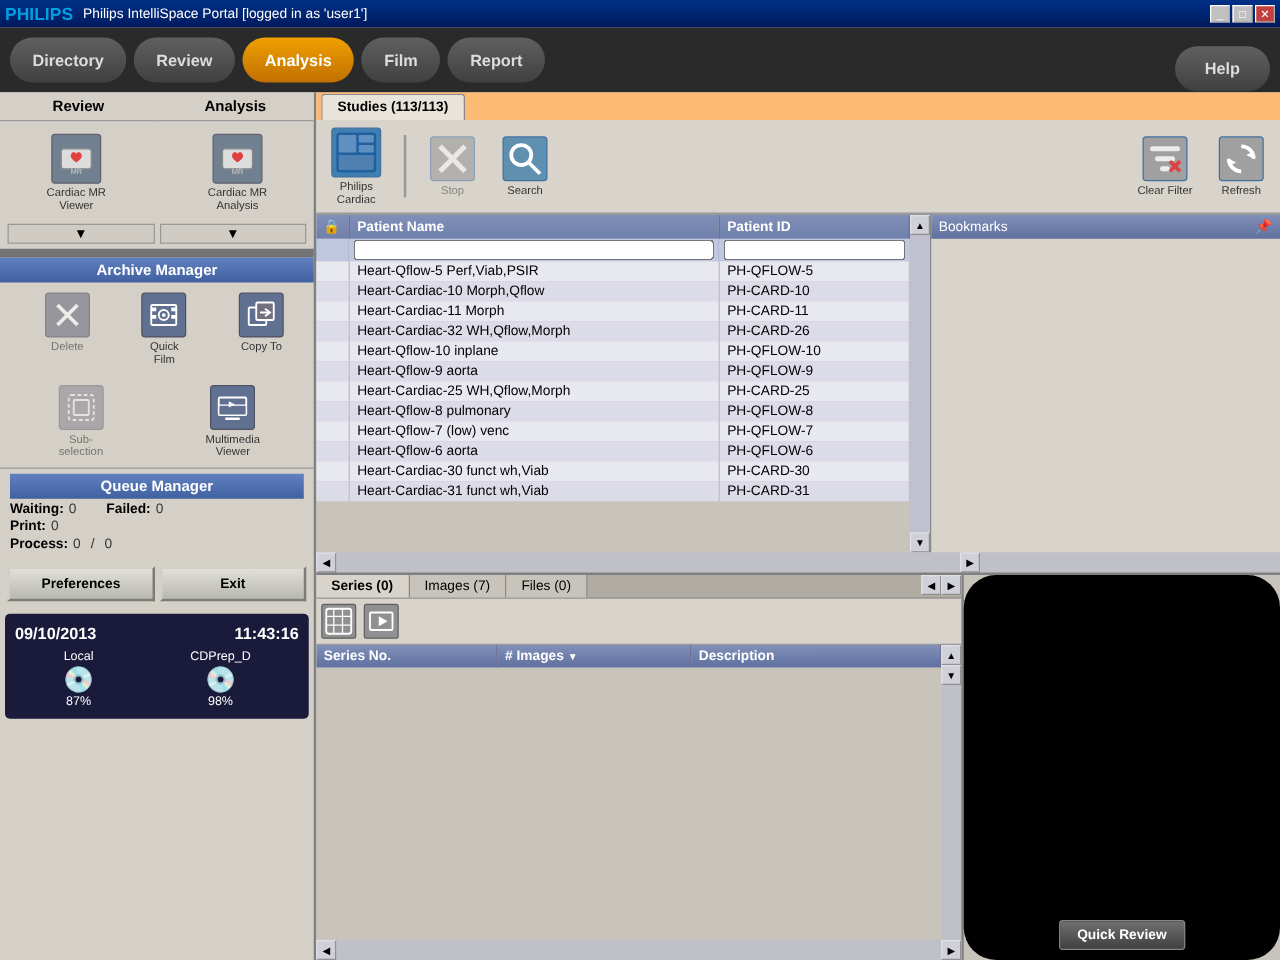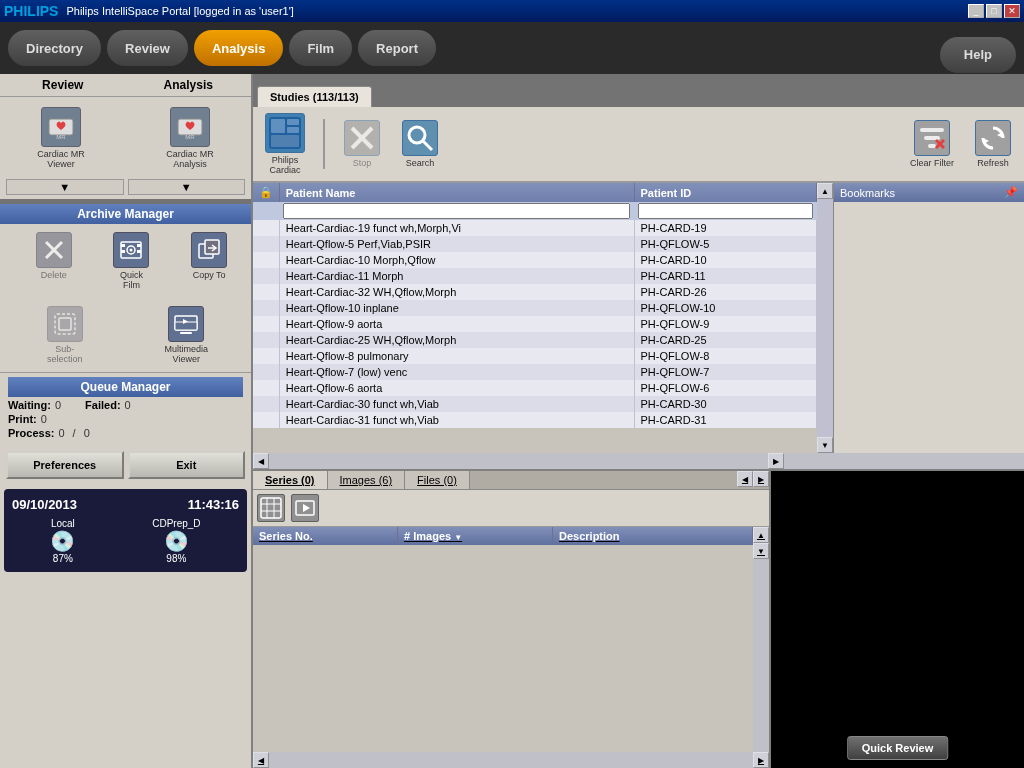--- a/index.html
+++ b/index.html
@@ -31,21 +31,21 @@
     
     .rev-anal { display: flex; }
     .rev-btn { flex: 1; text-align: center; font-weight: bold; font-size: 12px; background: #d4d0c8; padding: 4px 0; border-bottom: 1px solid #999; cursor: pointer; }
 
     
     .icon-grid { display: grid; grid-template-columns: 1fr 1fr; padding: 6px; gap: 19px; }
     .icon-item { display: flex; flex-direction: column; align-items: center; cursor: pointer; padding: 4px 2px; }
     .icon-box { width: 40px; height: 40px; background: #a0a0b0; border: 1px solid #606070; display: flex; align-items: center; justify-content: center; font-size: 18px; color: white; border-radius: 3px; }
     .icon-label { font-size: 9px; text-align: center; color: #333; margin-top: 2px; }
 
-    .archive-section { border-top: 5px solid #737373; }
+    .archive-section { border-top: 7px solid #737373; }
     .archive-icons { display: grid; grid-template-columns: 1fr 1fr 1fr; padding: 4px; gap: 2px; margin-left: 12px; }
     .arch-icon { display: flex; flex-direction: column; align-items: center; cursor: pointer; padding: 4px 2px; opacity: 0.6; }
     .arch-icon.active { opacity: 1.0; }
     .arch-box { width: 36px; height: 36px; background: #808090; border: 1px solid #505060; display: flex; align-items: center; justify-content: center; font-size: 16px; color: white; border-radius: 3px; }
     .arch-label { font-size: 9px; text-align: center; color: #333; margin-top: 2px; }
 
     .sub-viewer-row { display: grid; grid-template-columns: 1fr 1fr; padding: 4px 6px; gap: 4px; }
 
     
     .queue-section { border-top: 1px solid #999; padding: 4px 8px; }
@@ -61,40 +61,40 @@
     .clock-section { background: #1a1a3a; color: white; padding: 8px; margin: 4px; border-radius: 4px; }
     .clock-time { display: flex; justify-content: space-between; font-size: 13px; font-weight: bold; }
     .clock-storage { display: flex; justify-content: space-around; margin-top: 6px; }
     .storage-item { display: flex; flex-direction: column; align-items: center; font-size: 10px; }
     .disk-icon { font-size: 20px; color: #88aaff; }
 
     
     .right-panel { flex: 1; display: flex; flex-direction: column; background: #c8c4bc; }
 
     
-    .studies-tab-bar { display: flex; align-items: flex-end; padding: 12px 4px 0 4px; background: #737373; }
+    .studies-tab-bar { display: flex; align-items: flex-end; padding: 1px 4px 0 4px; background: #fdba74; }
     .studies-tab { background: #d8d4cc; border: 1px solid #888; border-bottom: none; padding: 4px 12px; font-weight: bold; font-size: 11px; border-radius: 3px 3px 0 0; cursor: pointer; }
     .studies-tab.active { background: #e8e4dc; }
 
     
     .toolbar { background: #d8d4cc; border-bottom: 2px solid #999; padding: 4px 6px; display: flex; align-items: center; gap: 8px; min-height: 60px; }
     .toolbar-btn { display: flex; flex-direction: column; align-items: center; cursor: pointer; padding: 2px 6px; min-width: 50px; }
     .toolbar-icon { width: 36px; height: 36px; background: #6090c0; border: 1px solid #4070a0; display: flex; align-items: center; justify-content: center; font-size: 18px; color: white; border-radius: 3px; }
     .toolbar-label { font-size: 9px; text-align: center; color: #333; margin-top: 2px; }
     .toolbar-sep { width: 2px; height: 50px; background: #999; margin: 0 4px; }
     .toolbar-right { margin-left: auto; display: flex; gap: 8px; }
     .studies-table { width: 100%; border-collapse: collapse; }
     .table-header { background: linear-gradient(to bottom, #8090b8, #6070a0); color: white; }
     .table-header th { padding: 3px 6px; text-align: left; font-size: 11px; border-right: 1px solid #707090; white-space: nowrap; }
     .table-row { cursor: pointer; }
     .table-row:nth-child(even) { background: #dcdce8; }
     .table-row:nth-child(odd) { background: #e8e8f0; }
     .table-row td { padding: 2px 6px; font-size: 11px; border-right: 1px solid #c0c0d0; white-space: nowrap; }
 
-    .bookmarks-panel { width: 191px; background: #d8d4cc; border-left: 1px solid #888; text-align: right; }
+    .bookmarks-panel { width: 280px; background: #d8d4cc; border-left: 1px solid #888; text-align: right; }
     .bookmarks-header { background: linear-gradient(to bottom, #8090b8, #6070a0); color: white; padding: 3px 6px; font-size: 11px; display: flex; justify-content: space-between; align-items: center; }
     .scroll-arrow { width: 16px; height: 16px; background: #d0d0d8; border: 1px outset #e0e0e8; display: flex; align-items: center; justify-content: center; font-size: 8px; cursor: pointer; }
     .series-tab-bar { display: flex; background: #b0aca4; border-bottom: 1px solid #888; }
     .series-tab { padding: 3px 12px; font-size: 11px; cursor: pointer; border-right: 1px solid #888; background: #c8c4bc; }
     .series-tab.active { background: #d8d4cc; font-weight: bold; }
     .series-toolbar { background: #d8d4cc; padding: 4px; display: flex; gap: 6px; border-bottom: 1px solid #999; }
     .series-tool-icon { width: 28px; height: 28px; background: #909090; border: 1px solid #606060; display: flex; align-items: center; justify-content: center; font-size: 14px; color: white; cursor: pointer; border-radius: 2px; }
     .series-table { width: 100%; border-collapse: collapse; }
     .series-header th { background: linear-gradient(to bottom, #8090b8, #6070a0); color: white; padding: 3px 6px; font-size: 11px; border-right: 1px solid #707090; text-align: left; }
     .series-header th .sort-arrow { font-size: 8px; }
@@ -369,25 +369,20 @@
                 <th style="min-width:280px;">Patient Name</th>
                 <th style="min-width:130px;">Patient ID</th>
               </tr>
               <tr style="background:#c0c8e0;">
                 <td></td>
                 <td style="padding:1px 4px;"><input type="text" style="width: 100%; font-size: 10px; height: 16px;"></td>
                 <td style="padding:1px 4px;"><input type="text" style="width: 100%; font-size: 10px; height: 16px;"></td>
               </tr>
             </thead>
             <tbody id="studies-tbody">
-            <tr class="table-row">
-                  <td></td>
-      <td>Heart-Cardiac-19  funct wh,Morph,Vi</td>
-      <td>PH-CARD-19</td>
-                </tr>
                 <tr class="table-row">
                   <td></td>
       <td>Heart-Qflow-5 Perf,Viab,PSIR</td>
       <td>PH-QFLOW-5</td>
                 </tr>
                 <tr class="table-row">
                   <td></td>
       <td>Heart-Cardiac-10 Morph,Qflow</td>
       <td>PH-CARD-10</td>
                 </tr>
@@ -459,27 +454,27 @@
         </div>
       </div>
 
       <div class="h-scroll-bar">
         <div class="h-scroll-arrow">◀</div>
         <div style="flex:1;"></div>
         <div class="h-scroll-arrow">▶</div>
         <div style="width:240px; background:#c0c0c8;"></div>
       </div>
 
-      <div class="bottom-split" style="flex:1;text-decoration:underline;">
+      <div class="bottom-split" style="flex:1;">
 
         <div class="bottom-left">
 
           <div class="series-tab-bar">
             <div class="series-tab active">Series (0)</div>
-            <div class="series-tab">Images (6)</div>
+            <div class="series-tab">Images (7)</div>
             <div class="series-tab">Files (0)</div>
             <div style="flex:1;"></div>
             <div style="display:flex;">
               <div class="h-scroll-arrow">◀</div>
               <div class="h-scroll-arrow">▶</div>
             </div>
           </div>
 
           <div class="series-toolbar">
             <div class="series-tool-icon">
@@ -524,19 +519,19 @@
             </div>
           </div>
 
           <div class="h-scroll-bar">
             <div class="h-scroll-arrow">◀</div>
             <div style="flex:1;"></div>
             <div class="h-scroll-arrow">▶</div>
           </div>
         </div>
 
-        <div class="bottom-right" style="position:relative; flex: 0 0 253px;">
+        <div class="bottom-right" style="position:relative; flex: 0 0 253px; border-radius: 26px;">
           <button style="position:absolute; bottom:8px; left:50%; transform:translateX(-50%); background: linear-gradient(to bottom, #707070, #404040); color:white; padding:5px 14px; border:1px solid #888; cursor:pointer; font-size:11px; font-weight:bold; border-radius:3px; white-space:nowrap;">Quick Review</button>
         </div>
       </div>
     </div>
   </div>
 </div>
 
 </body></html>

